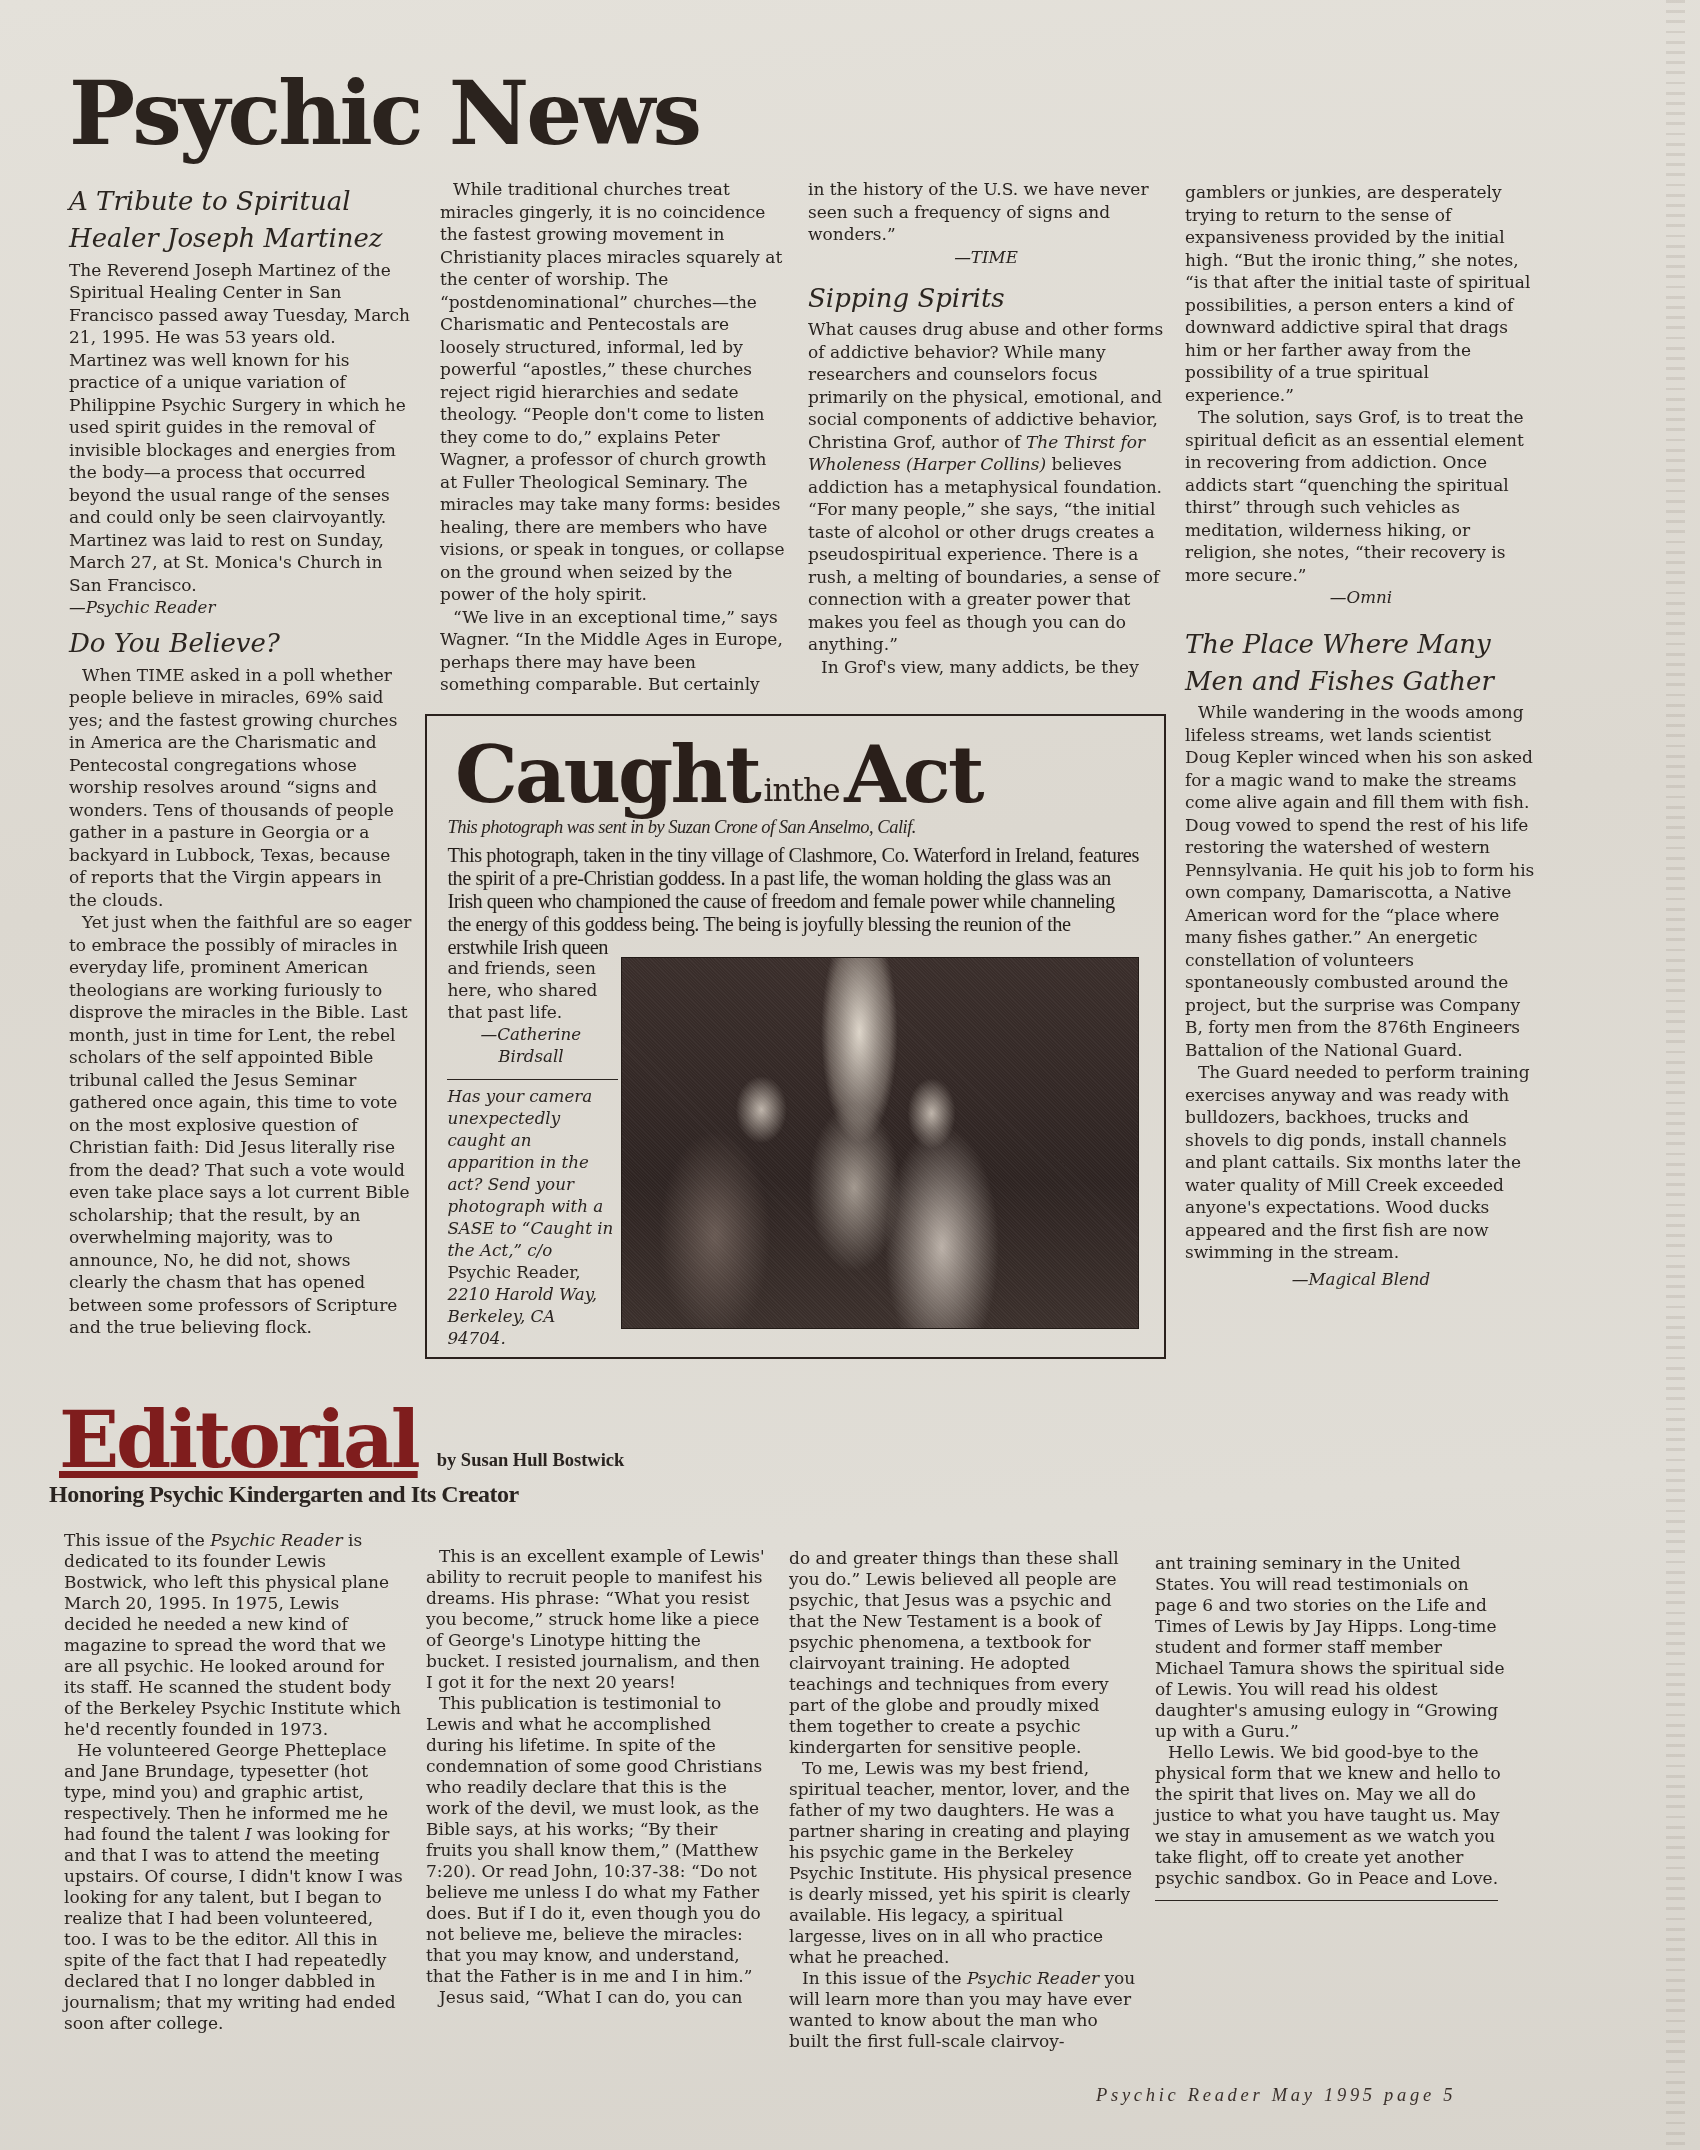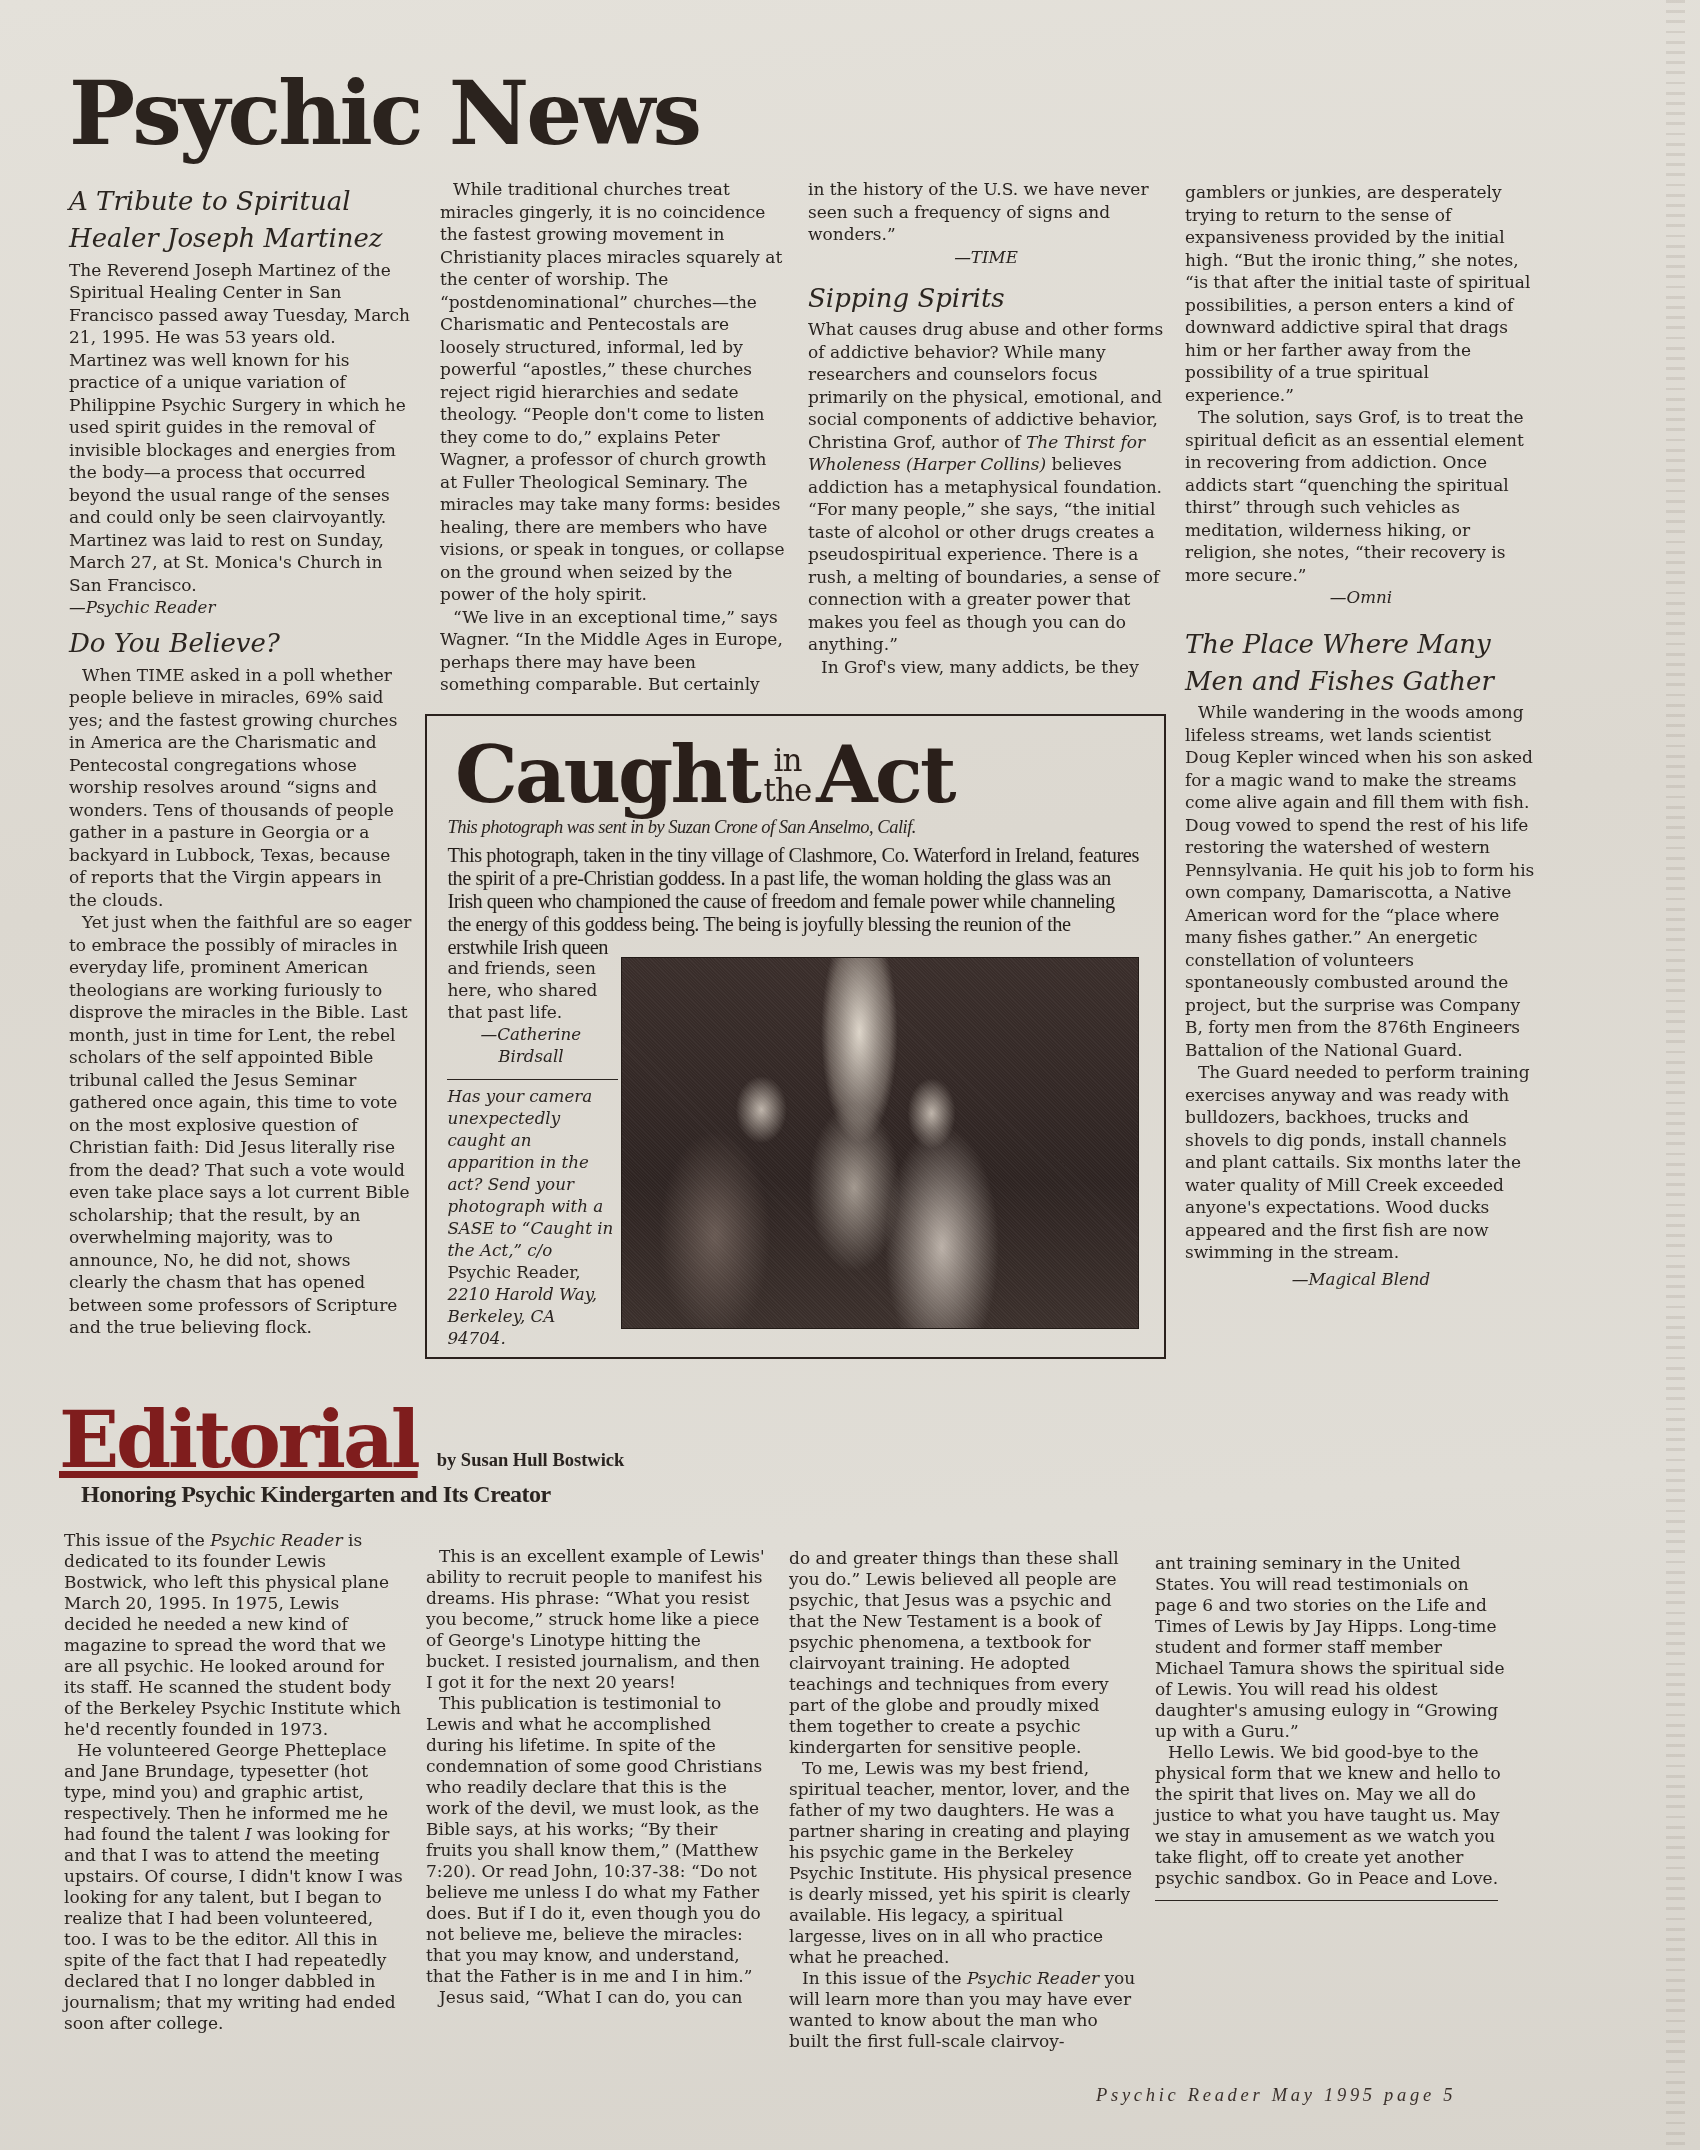--- a/index.html
+++ b/index.html
@@ -40,21 +40,21 @@
   .cbox {
     position:absolute; left:425px; top:714px; width:741px; height:645px;
     border:2.3px solid #2a211d; box-sizing:border-box;
   }
   .cbox .title {
     position:absolute; left:28px; top:18.5px; display:flex; align-items:flex-end;
     font-family:"DejaVu Serif",serif; font-weight:bold; color:#2a1f1a;
   }
   .cbox .title .big { font-size:79px; line-height:1; letter-spacing:-2.8px; }
   .cbox .title .stack {
-    display:flex; flex-direction:column; font-size:31px; line-height:0.95;
+    display:flex; flex-direction:row; font-size:31px; line-height:0.95;
     margin:0 4.6px 8.3px 4.6px; font-weight:normal; letter-spacing:-0.9px; text-align:center;
   }
   .cbox .sub {
     position:absolute; left:20.4px; top:101px; font-family:"Liberation Serif",serif;
     font-style:italic; font-size:18.5px; letter-spacing:-0.5px; color:#2a2420;
   }
   .cbox .lead {
     position:absolute; left:20.4px; top:128px; width:694px;
     font-family:"Liberation Serif",serif; font-size:20.4px; line-height:23px;
     letter-spacing:-0.5px; color:#231d19;
@@ -197,21 +197,21 @@
   </div>
   <div class="photo" title="Three people seated indoors, one holding a glass, with a bright white column of light behind them">
     <div class="grain"></div>
   </div>
 </div>
 
 <div class="abs" style="left:59px;top:1400px;display:flex;align-items:flex-end;">
   <span class="edtitle">Editorial</span>
   <span class="byline" style="margin:0 0 8.3px 11px;">by Susan Hull Bostwick</span>
 </div>
-<div class="abs edsub" style="left:81px;top:1481px;">Honoring Psychic Kindergarten and Its Creator</div>
+<div class="abs edsub" style="left:49px;top:1481px;">Honoring Psychic Kindergarten and Its Creator</div>
 
 <div class="abs body edbody" style="left:64px;top:1530px;width:343px;">
   <p><span>This issue of the </span><i>Psychic Reader</i><span> is dedicated to its founder Lewis Bostwick, who left this physical plane March 20, 1995. In 1975, Lewis decided he needed a new kind of magazine to spread the word that we are all psychic. He looked around for its staff. He scanned the student body of the Berkeley Psychic Institute which he'd recently founded in 1973.</span></p>
   <p class="ind"><span>He volunteered George Phetteplace and Jane Brundage, typesetter (hot type, mind you) and graphic artist, respectively. Then he informed me he had found the talent </span><i>I</i><span> was looking for and that I was to attend the meeting upstairs. Of course, I didn't know I was looking for any talent, but I began to realize that I had been volunteered, too. I was to be the editor. All this in spite of the fact that I had repeatedly declared that I no longer dabbled in journalism; that my writing had ended soon after college.</span></p>
 </div>
 
 <div class="abs body edbody" style="left:426px;top:1546px;width:343px;">
   <p class="ind">This is an excellent example of Lewis' ability to recruit people to manifest his dreams. His phrase: “What you resist you become,” struck home like a piece of George's Linotype hitting the bucket. I resisted journalism, and then I got it for the next 20 years!</p>
   <p class="ind">This publication is testimonial to Lewis and what he accomplished during his lifetime. In spite of the condemnation of some good Christians who readily declare that this is the work of the devil, we must look, as the Bible says, at his works; “By their fruits you shall know them,” (Matthew 7:20). Or read John, 10:37-38: “Do not believe me unless I do what my Father does. But if I do it, even though you do not believe me, believe the miracles: that you may know, and understand, that the Father is in me and I in him.”</p>
   <p class="ind">Jesus said, “What I can do, you can</p>

